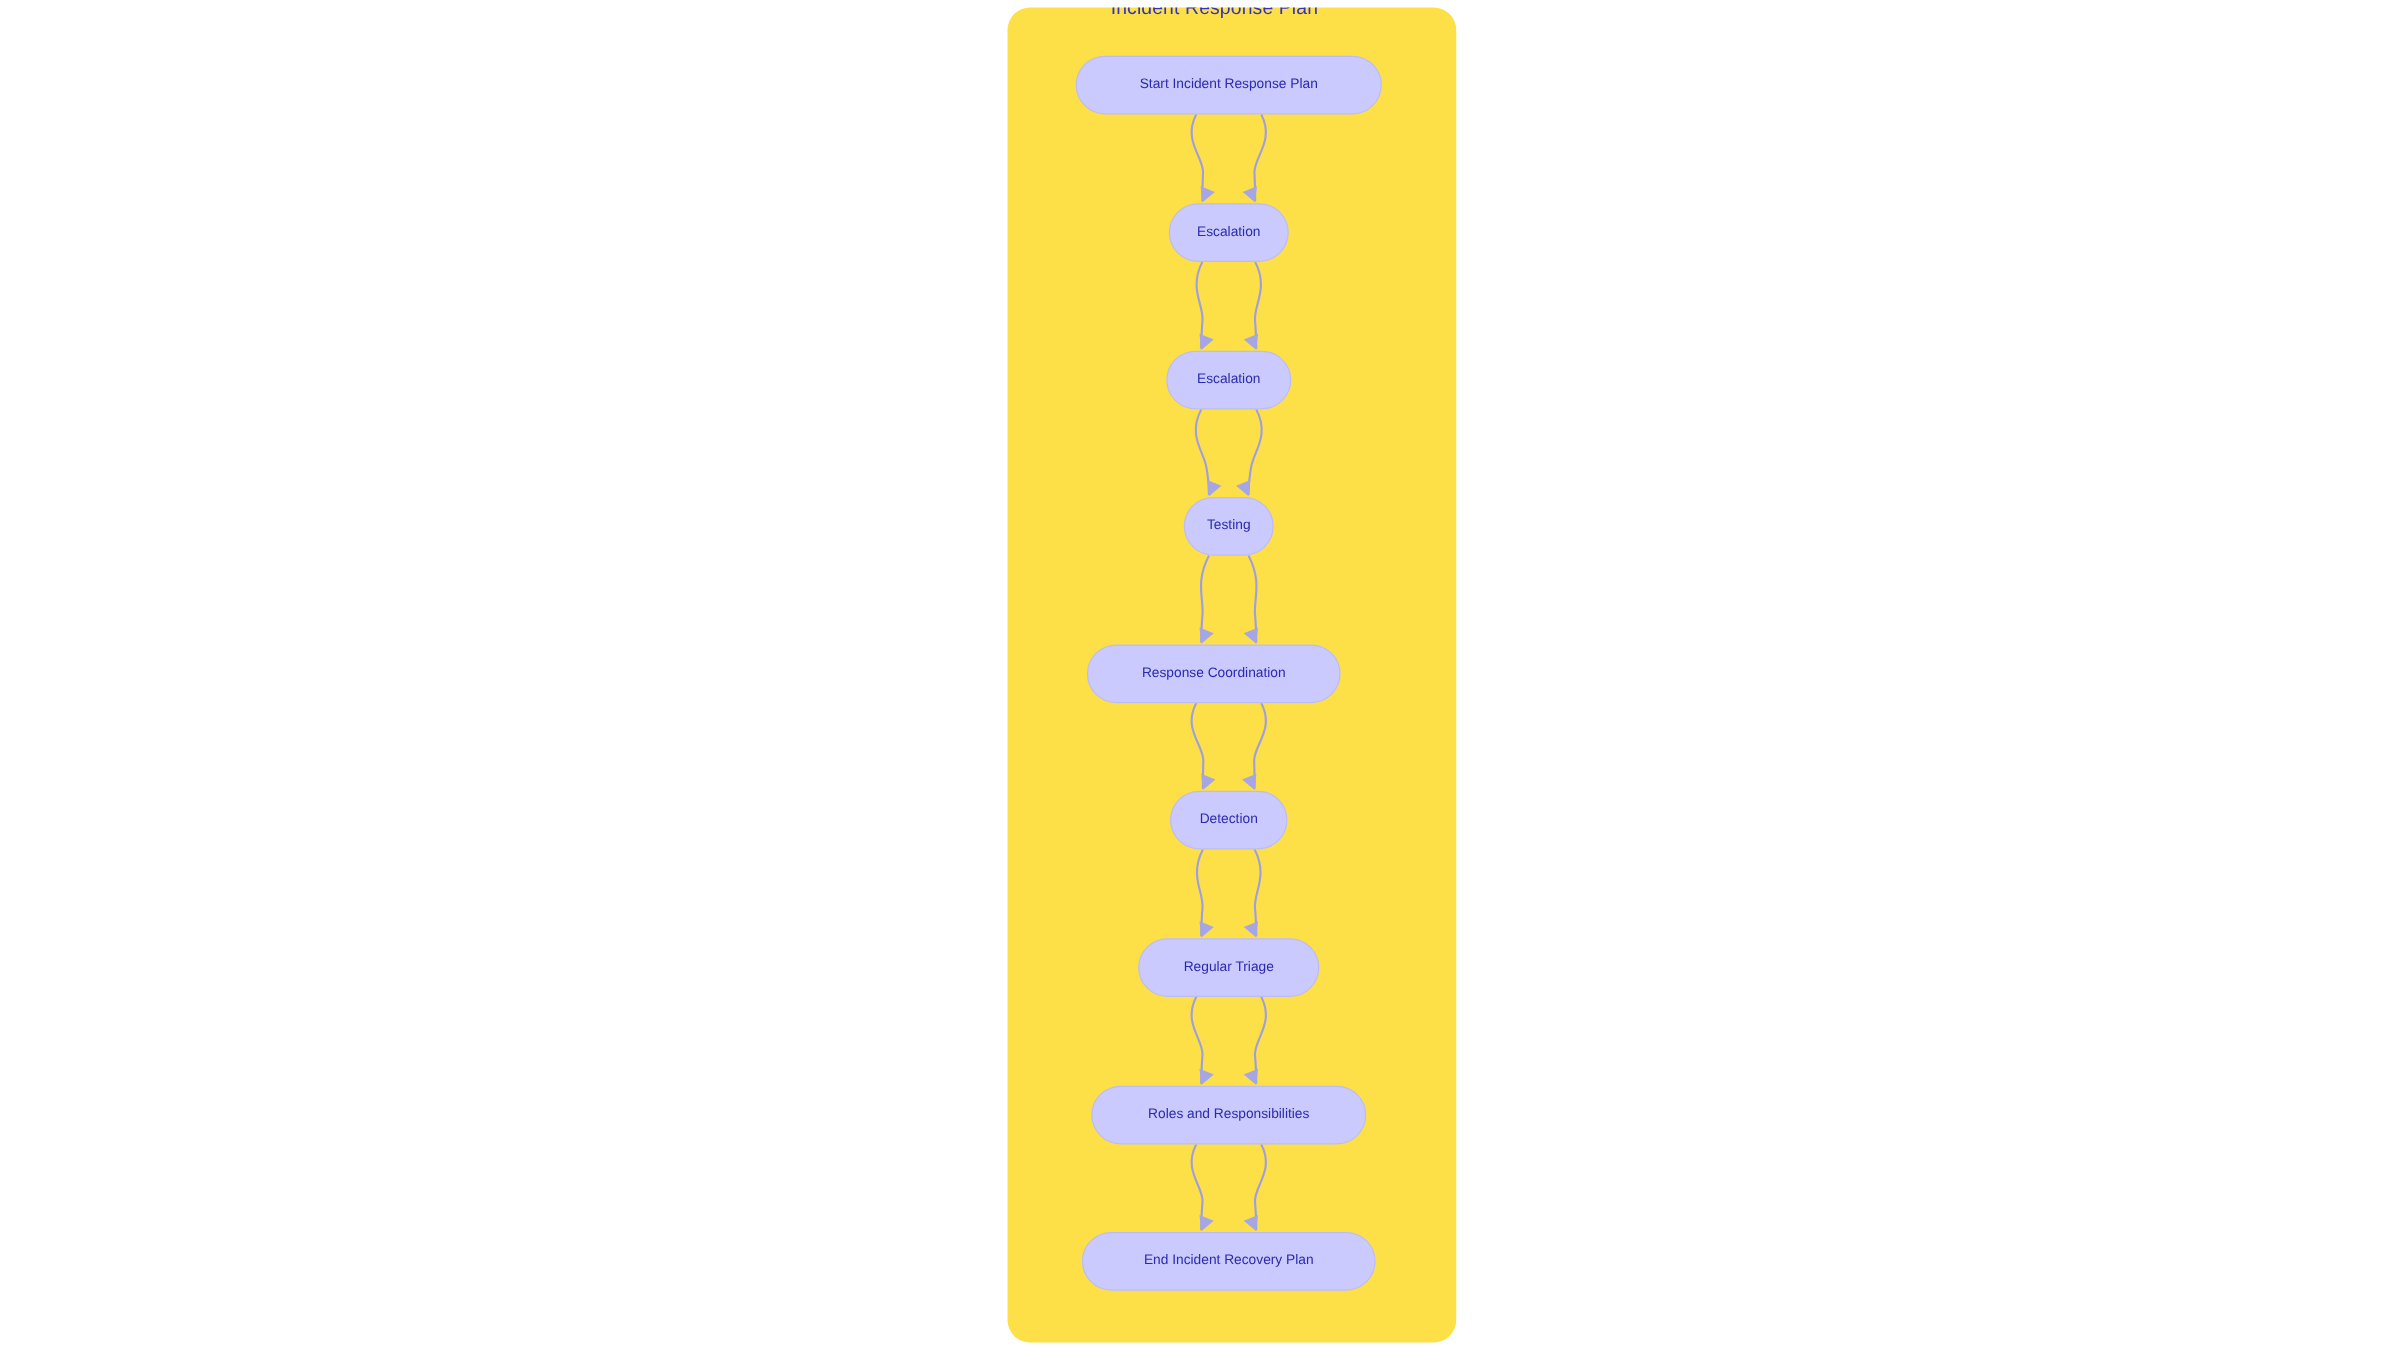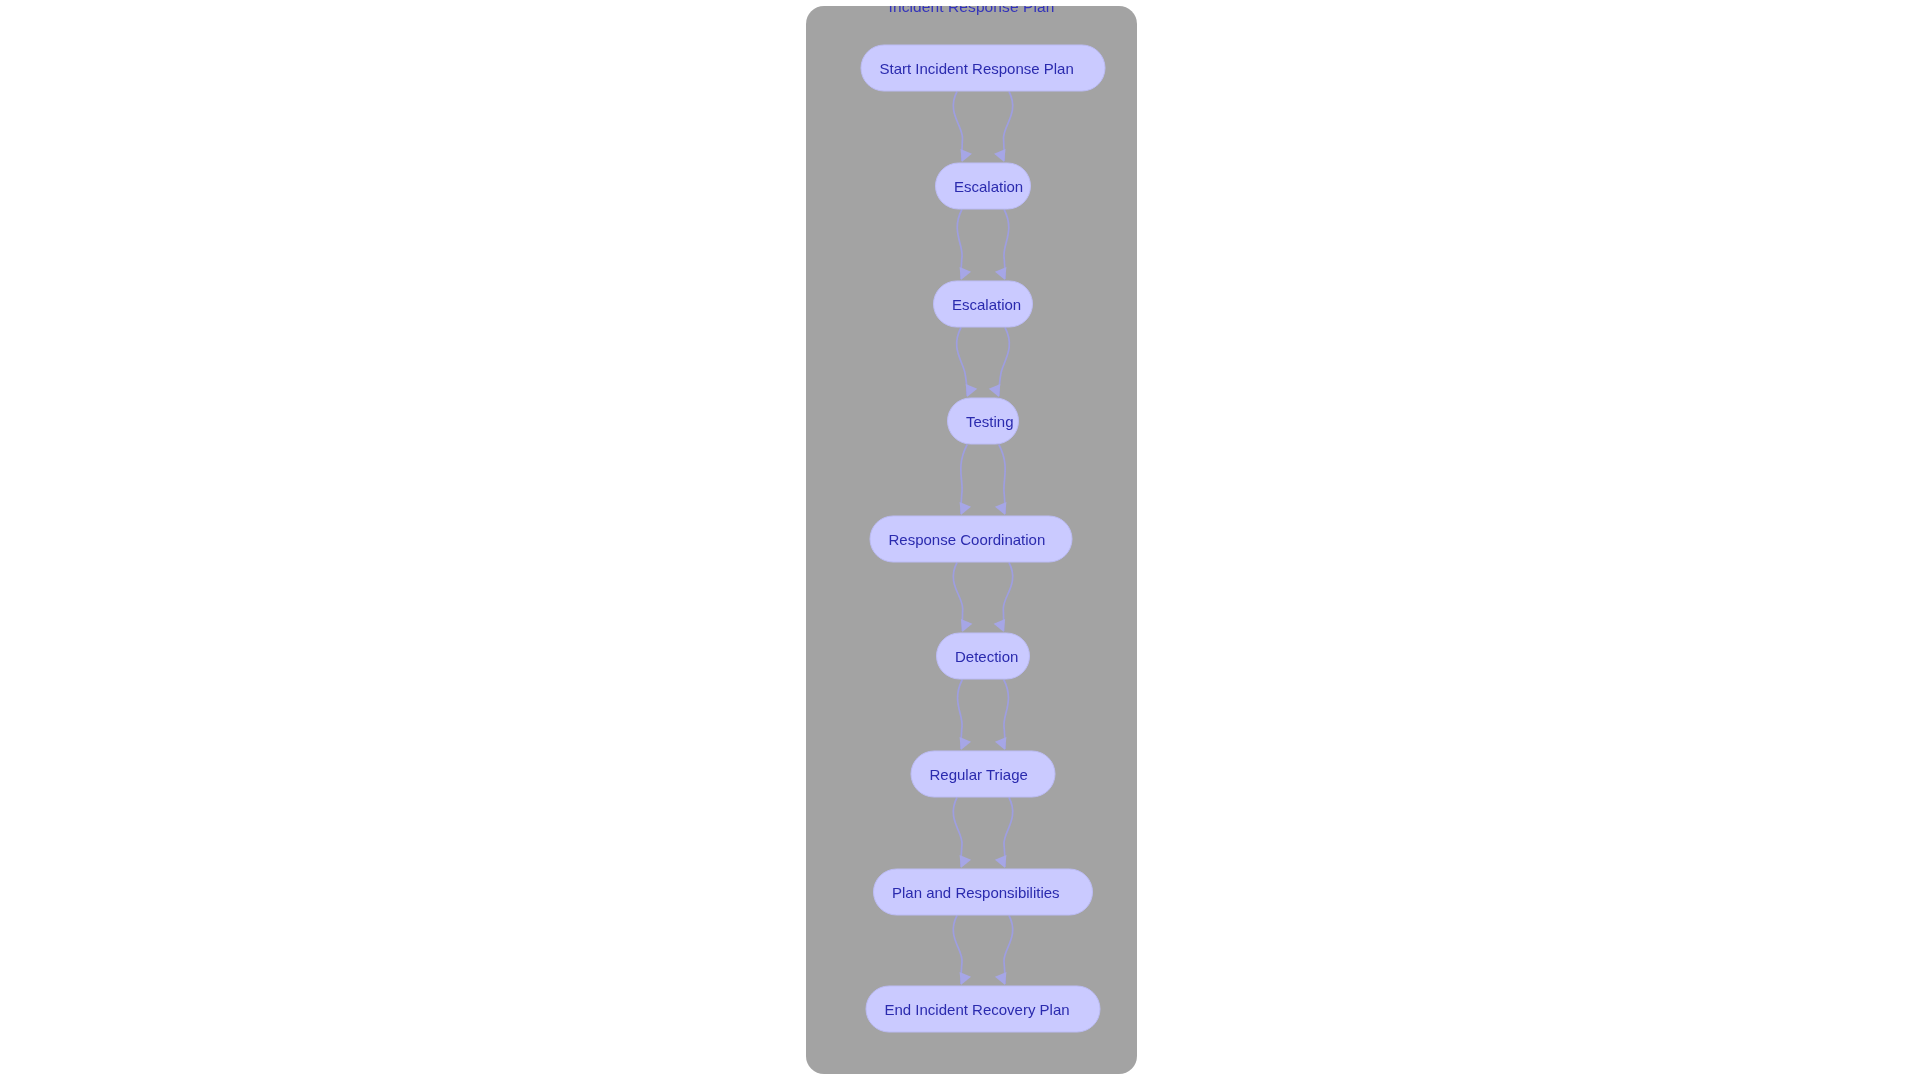--- a/index.html
+++ b/index.html
@@ -21,23 +21,24 @@
     background: #ffffff;
   }
 
   
   #panel {
     position: absolute;
     left: 806px;
     top: 6px;
     width: 331px;
     height: 1068px;
-    background: #a3a3a3;
+    background: #fde047;
     border-radius: 18px;
     overflow: hidden;
+    padding-left: 28px;
   }
 
   
   #diagram-title {
     position: absolute;
     left: 0;
     top: -8px;
     width: 331px;
     text-align: center;
     font-size: 15.5px;
@@ -75,25 +76,25 @@
     height: 1068px;
   }
 
   .node {
     position: absolute;
     transform: translate(-50%, -50%);
     background: #cacaff;
     border: 1.3px solid #bcbcf5;
     border-radius: 999px;
     color: #2a2aae;
-    font-size: 15px;
+    font-size: 11px;
     line-height: 1;
     display: flex;
     align-items: center;
-    justify-content: flex-start;
+    justify-content: center;
     white-space: nowrap;
     box-sizing: border-box;
     padding: 0 18px;
   }
 </style>
 </head>
 <body>
 
 <div id="stage">
 
@@ -152,21 +153,21 @@
         <div class="node" style="left: 165px; top: 533px; width: 203px; height: 47px;">
           <span>Response Coordination</span>
         </div>
         <div class="node" style="left: 177px; top: 650px; width: 94px; height: 47px;">
           <span>Detection</span>
         </div>
         <div class="node" style="left: 177px; top: 768px; width: 145px; height: 47px;">
           <span>Regular Triage</span>
         </div>
         <div class="node" style="left: 177px; top: 886px; width: 220px; height: 47px;">
-          <span>Plan and Responsibilities</span>
+          <span>Roles and Responsibilities</span>
         </div>
         <div class="node" style="left: 177px; top: 1003px; width: 235px; height: 47px;">
           <span>End Incident Recovery Plan</span>
         </div>
       </div>
 
   </div>
 </div>
 
 </body></html>

